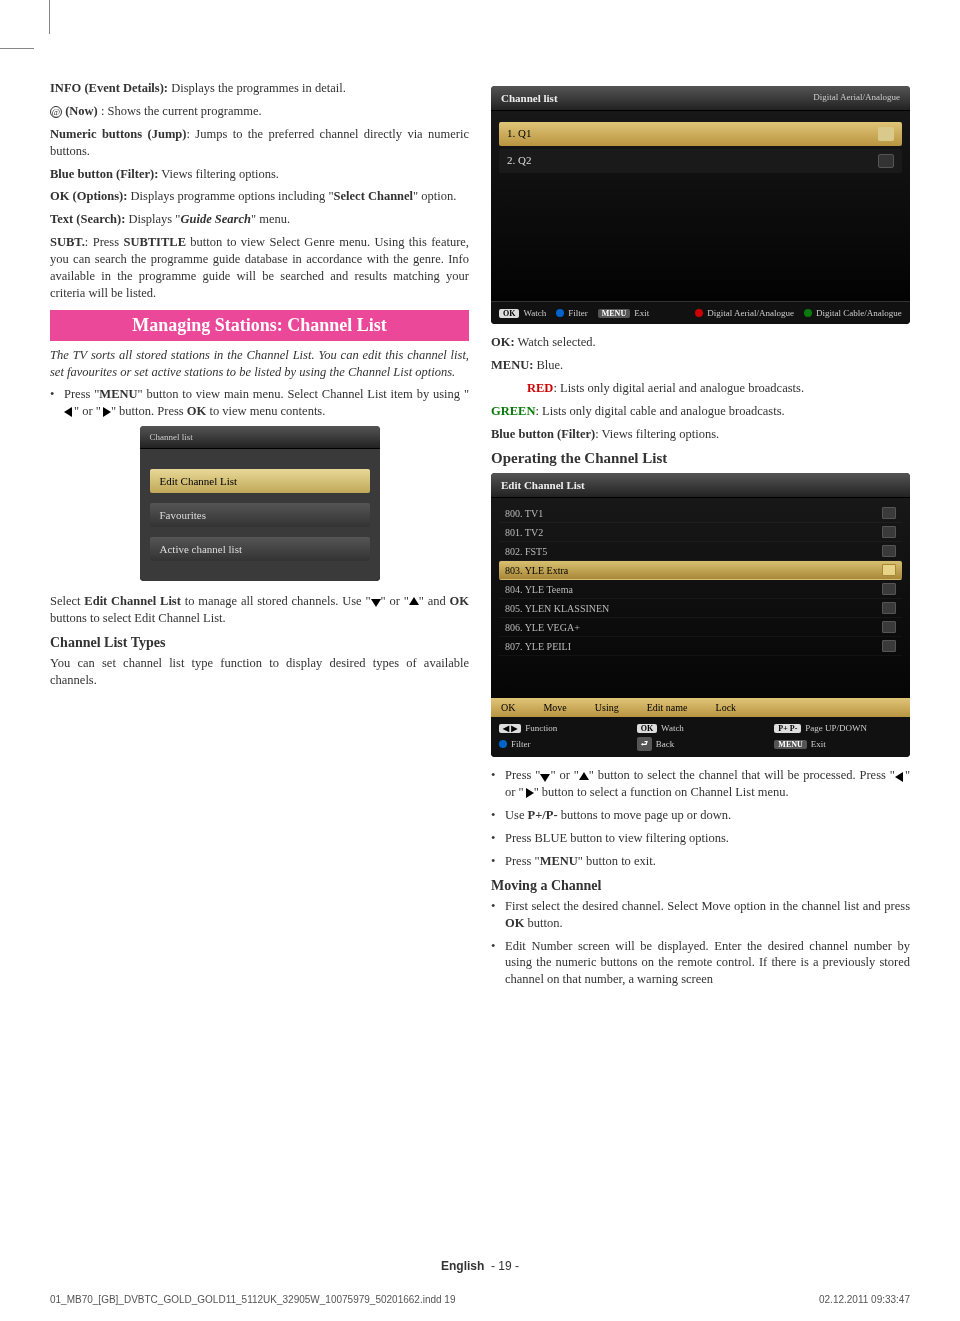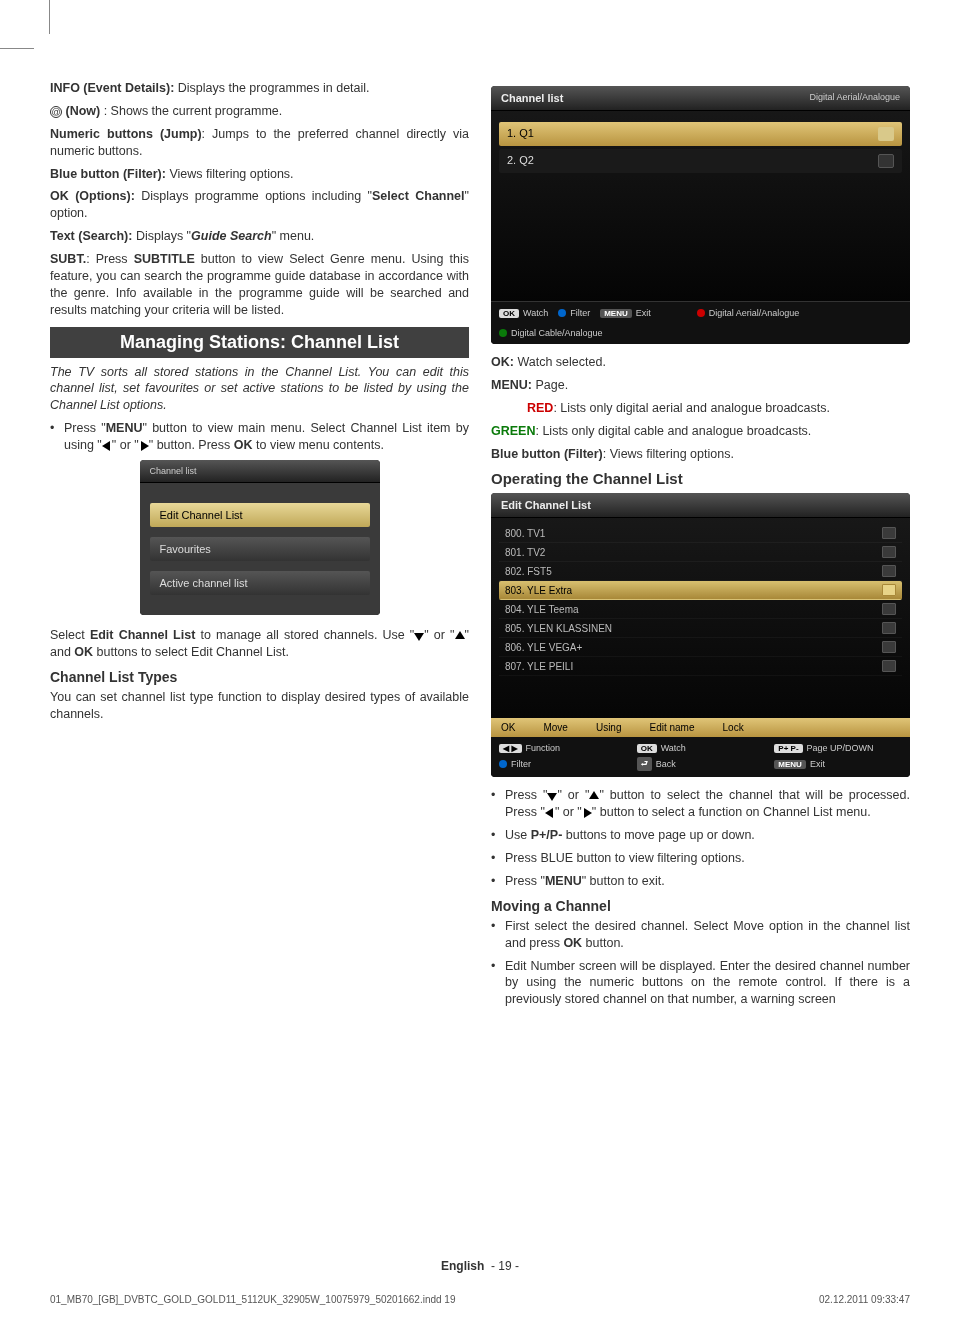--- a/index.html
+++ b/index.html
@@ -9,32 +9,32 @@
     font-size: 12.5px;
     color: #333;
     width: 960px;
     height: 1321px;
     position: relative;
     padding: 10px 50px 0 50px;
   }
   .crop-marks { position: absolute; top: 0; left: 0; width: 100%; height: 60px; }
   .crop-v { position: absolute; left: 49px; top: 0; width: 1px; height: 34px; background: #888; }
   .crop-h { position: absolute; left: 0; top: 48px; width: 34px; height: 1px; background: #888; }
-  .content { display: flex; gap: 22px; padding-top: 70px; }
+  .content { display: flex; gap: 22px; padding-top: 70px; font-family: Liberation Serif, serif; }
   .col { width: 420px; }
   p { margin-bottom: 6px; line-height: 1.35; text-align: justify; }
   .bold { font-weight: bold; }
   .italic { font-style: italic; }
   .now-icon {
     display: inline-block; width: 12px; height: 12px; border: 1px solid #333;
     border-radius: 50%; font-size: 9px; line-height: 10px; text-align: center;
     vertical-align: middle;
   }
   .section-bar {
-    background: #404040;
+    background: #ec4899;
     color: #fff;
     font-weight: bold;
     font-size: 18px;
     padding: 5px 10px;
     margin: 8px 0 6px 0;
     text-align: center;
   }
   ul { list-style: none; margin-left: 0; }
   ul li { position: relative; padding-left: 14px; margin-bottom: 6px; line-height: 1.35; text-align: justify; }
   ul li::before { content: "•"; position: absolute; left: 0; top: 0; }
@@ -208,21 +208,21 @@
             <span>Digital Aerial/Analogue</span>
           </div>
         <div class="item">
             <span class="dot green"></span>
             <span>Digital Cable/Analogue</span>
           </div>
       </div>
     </div>
 
     <p><span class="bold">OK:</span><span> Watch selected.</span></p>
-    <p><span class="bold">MENU:</span><span> Page.</span></p>
+    <p><span class="bold">MENU:</span><span> Blue.</span></p>
     <p><span class="red">RED</span><span>: Lists only digital aerial and analogue broadcasts.</span></p>
     <p><span class="green">GREEN</span><span>: Lists only digital cable and analogue broadcasts.</span></p>
     <p><span class="bold">Blue button (Filter)</span><span>: Views filtering options.</span></p>
     <div class="subhead" style="font-size:15px;">Operating the Channel List</div>
 
     <div class="tv-screenshot edit-list">
       <div class="tv-header">
           <span>Edit Channel List</span>
           <span></span>
         </div>

